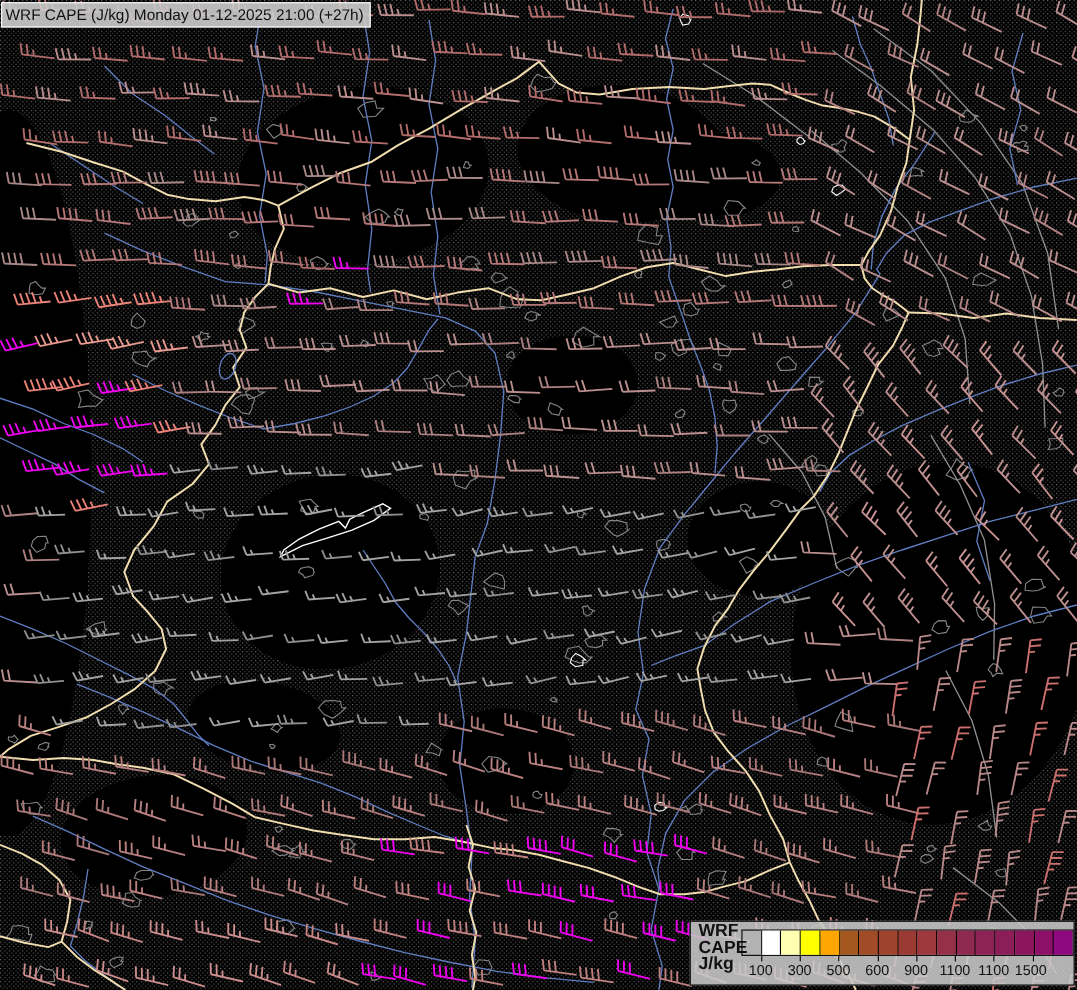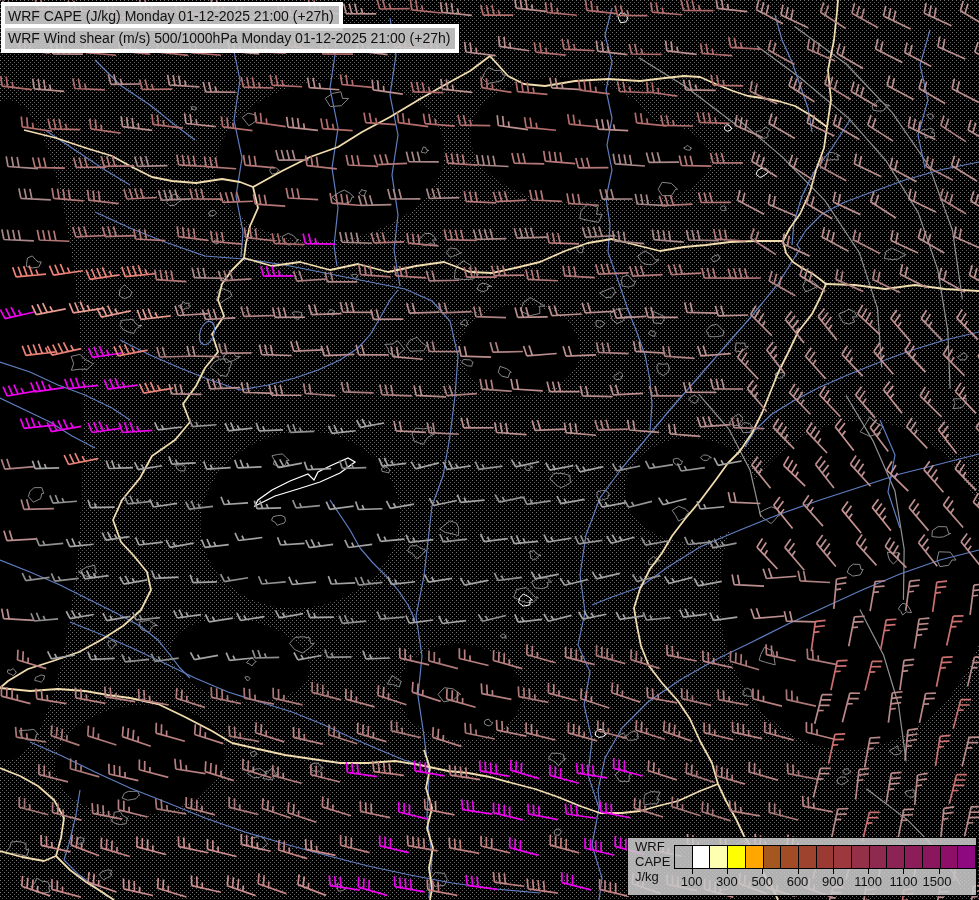--- a/index.html
+++ b/index.html
@@ -3,30 +3,30 @@
 <meta charset="utf-8">
 <style>
   html,body{margin:0;padding:0;background:#222;}
   .screen{
     position:relative;width:979px;height:900px;overflow:hidden;
     background:#000;font-family:"Liberation Sans",sans-serif;
   }
   svg{position:absolute;left:0;top:0;}
   .titlebox{
     position:absolute;left:1px;height:21px;line-height:21px;
-    background:rgba(204,204,204,0.9);border:4px solid #ffffff;
+    background:rgba(204,204,204,0.9);border:1px solid #ffffff;
     font-size:14px;color:#111;padding:0 5px 0 3px;white-space:nowrap;
   }
   #title1{top:2px;}
   #title2{top:24px;}
   .legend{
     position:absolute;left:627px;top:837px;width:348px;height:57px;
     background:rgba(202,202,202,0.88);border:1px solid #000;
   }
-  .leg-labels{position:absolute;left:7px;top:1px;font-size:13px;line-height:15px;color:#111;}
+  .leg-labels{position:absolute;left:7px;top:1px;font-size:16px;line-height:15px;color:#111;font-weight:bold;}
   .leg-scale{position:absolute;left:46px;top:7px;width:300px;height:46px;}
   .sw-row{display:flex;height:22px;border:1px solid #000;box-sizing:content-box;width:300px;}
   .sw{flex:1 1 auto;border-right:1px solid #000;}
   .sw:last-child{border-right:none;}
   .tick{position:absolute;top:24px;width:1px;height:5px;background:#000;}
   .tick-label{position:absolute;top:29px;font-size:13px;color:#111;transform:translateX(-50%);}
 </style>
 </head>
 <body>
 
@@ -944,23 +944,20 @@
         <path d="M0,0L30,0M0,0L-2.5,-10M5.5,0L3.0,-10M11,0L8.5,-10M16.5,0L15.0,-5.5" stroke="#b98989" fill="none" stroke-width="1.7" transform="translate(866.5,884.4) rotate(99.5)"></path>
         <path d="M0,0L30,0M0,0L-2.5,-10M5.5,0L3.0,-10M11,0L9.5,-5.5" stroke="#cc6f6f" fill="none" stroke-width="1.7" transform="translate(903.7,889.8) rotate(96.2)"></path>
         <path d="M0,0L30,0M0,0L-2.5,-10M5.5,0L3.0,-10M11,0L9.5,-5.5" stroke="#b98989" fill="none" stroke-width="1.7" transform="translate(940.3,886.7) rotate(100.7)"></path>
         <path d="M0,0L30,0M0,0L-2.5,-10M5.5,0L3.0,-10M11,0L9.5,-5.5" stroke="#b98989" fill="none" stroke-width="1.7" transform="translate(973.6,886.2) rotate(97.9)"></path>
       </g>
   </svg>
 
   <div class="titlebox" id="title1">
     <span>WRF CAPE (J/kg) Monday 01-12-2025 21:00 (+27h)</span>
   </div>
-  <div class="titlebox" id="title2">
-    <span>WRF Wind shear (m/s) 500/1000hPa Monday 01-12-2025 21:00 (+27h)</span>
-  </div>
 
   <div class="legend">
     <div class="leg-labels">
       <div>WRF</div>
       <div>CAPE</div>
       <div>J/kg</div>
     </div>
     <div class="leg-scale" id="leg-scale">
         <div class="sw-row">
           <div class="sw"></div>

